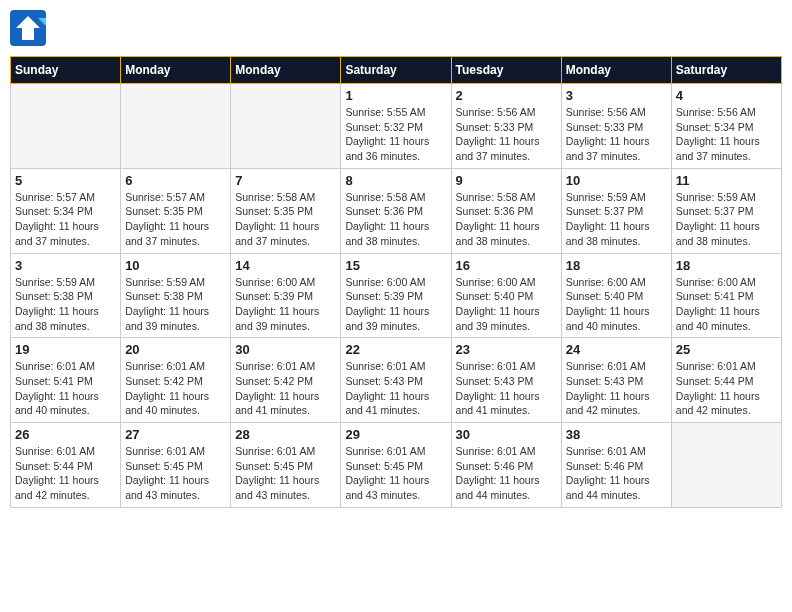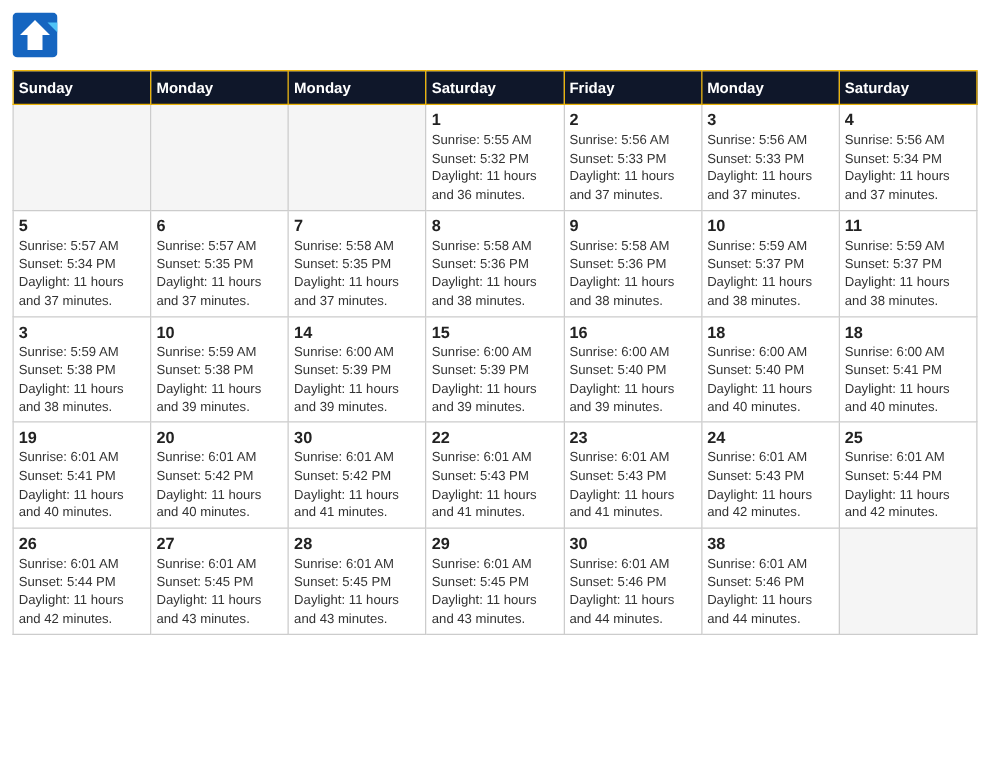--- a/index.html
+++ b/index.html
@@ -105,21 +105,21 @@
     </div>
   </div>
 
   <table class="calendar">
     <thead>
       <tr>
       <th>Sunday</th>
           <th>Monday</th>
           <th>Monday</th>
           <th>Saturday</th>
-          <th>Friday</th>
+          <th>Tuesday</th>
           <th>Monday</th>
           <th>Saturday</th>
         </tr>
     </thead>
     <tbody id="calendar-body">
     <tr>
           <td class="empty"></td>
           <td class="empty"></td>
           <td class="empty"></td>
           <td>

